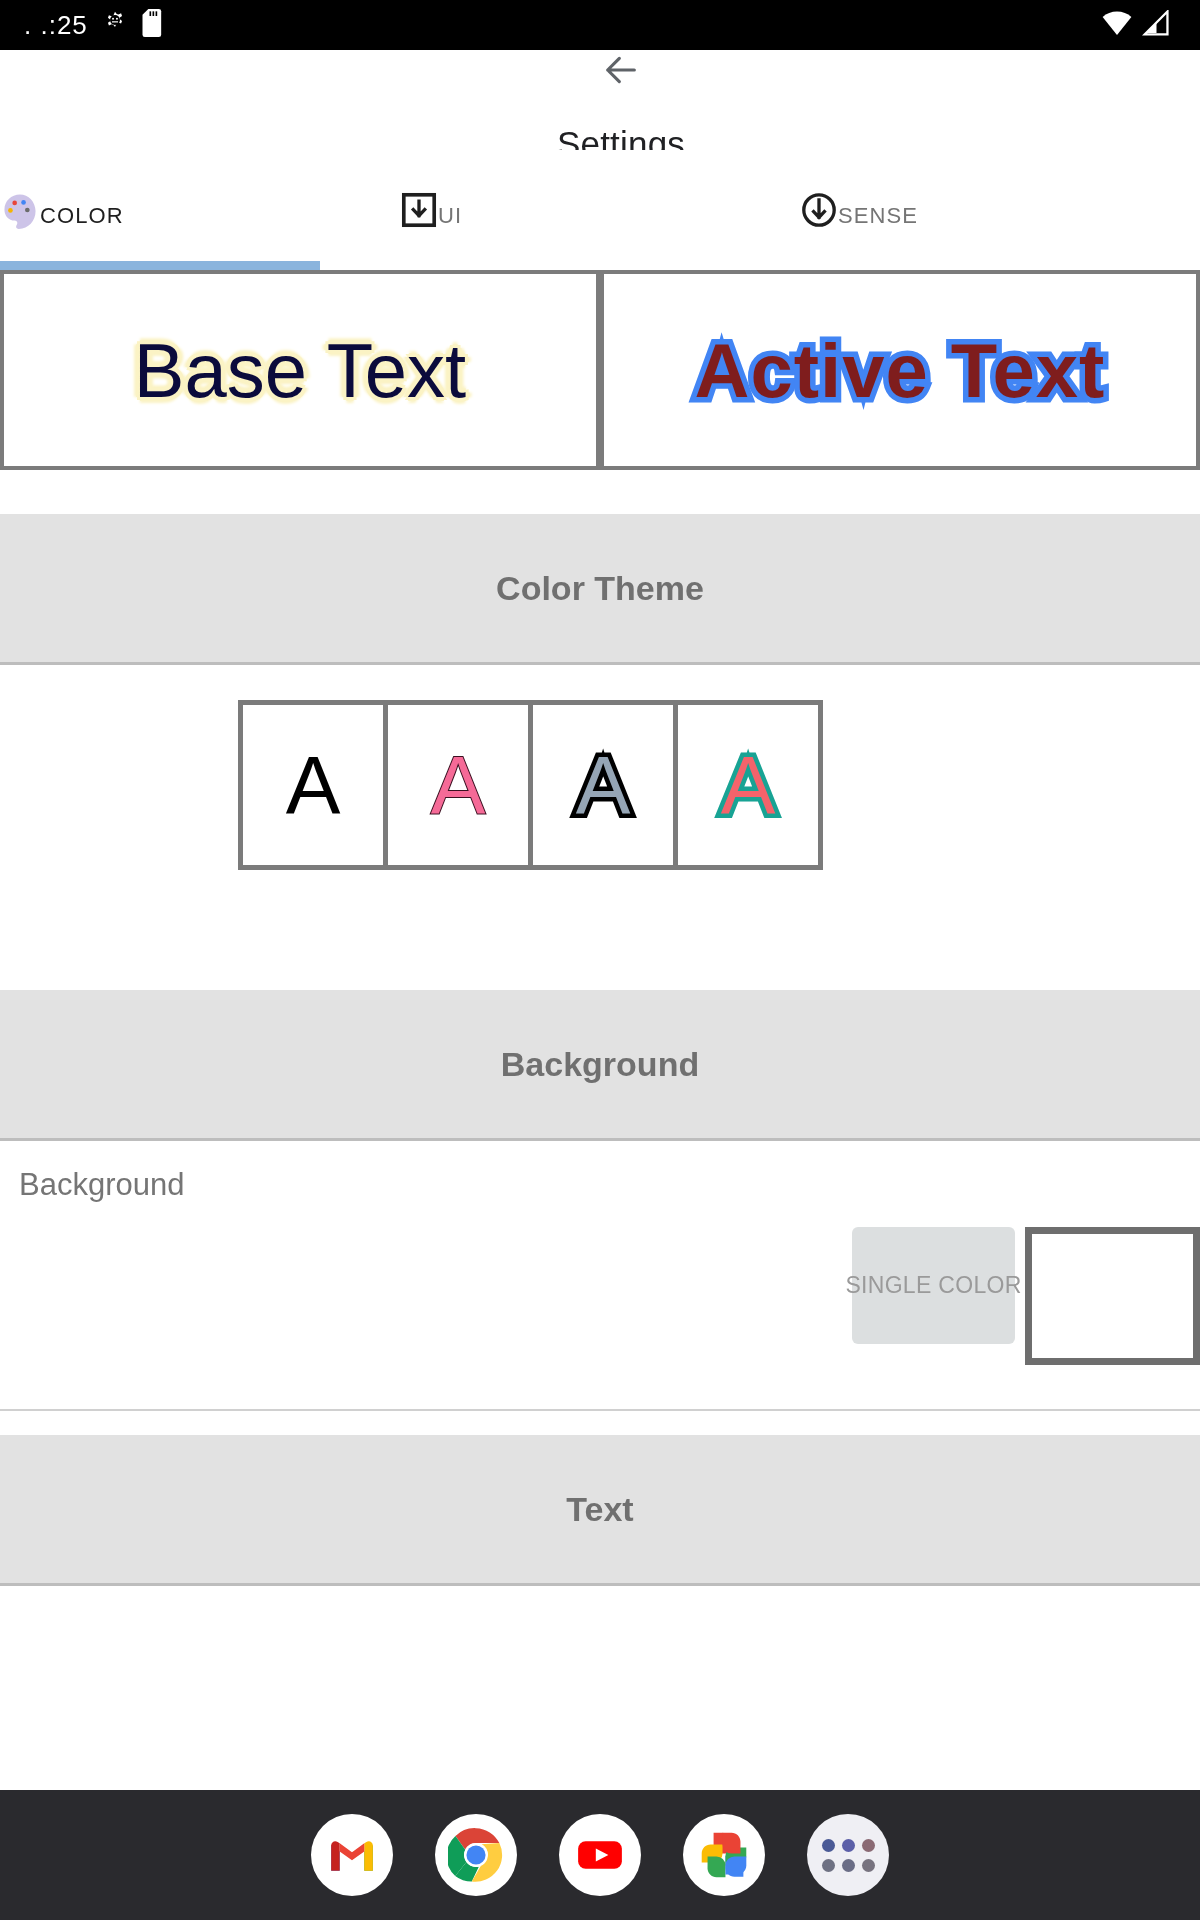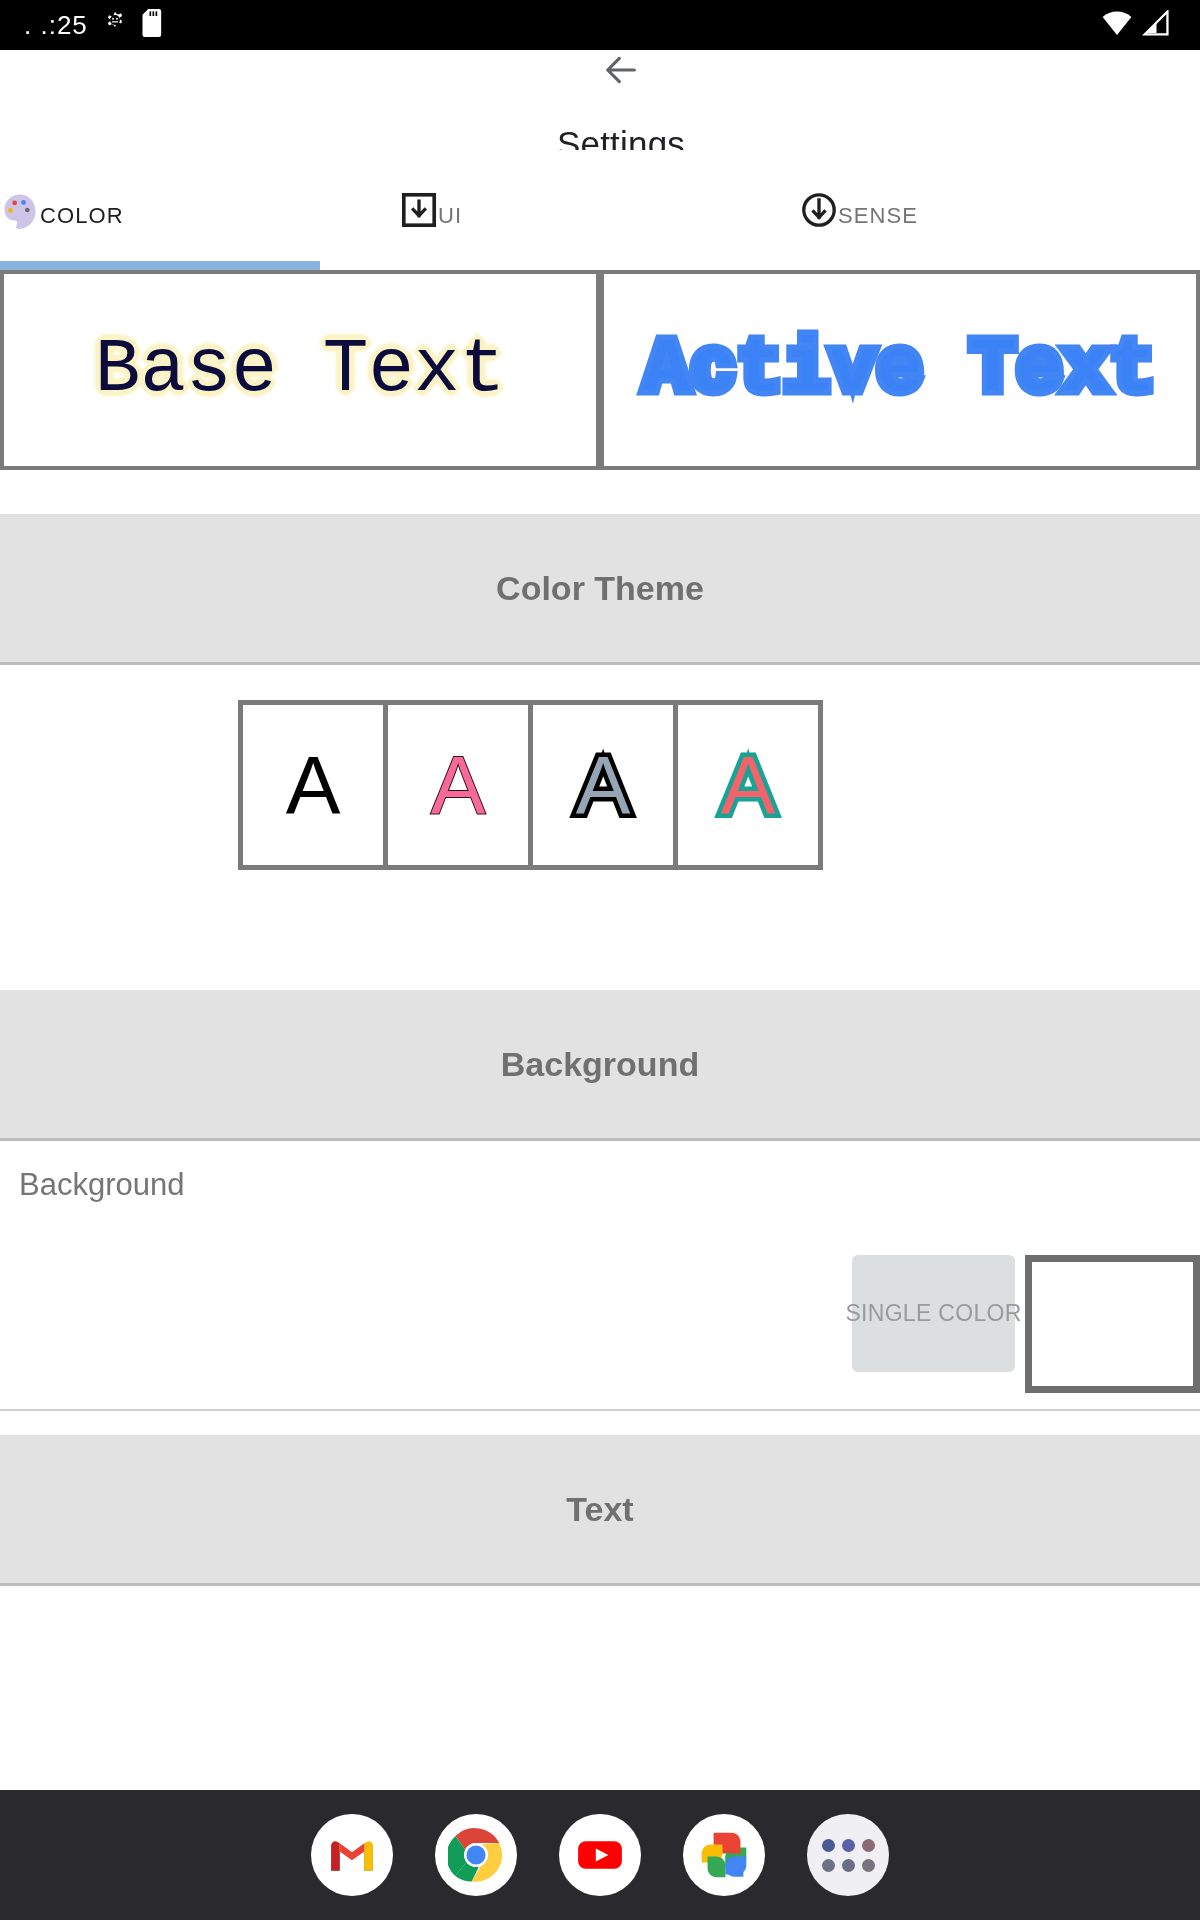--- a/index.html
+++ b/index.html
@@ -48,37 +48,36 @@
   .tab.active .tab-label{ color:#1f1f1f; }
   .tab-indicator{
     position:absolute; left:0; bottom:0; width:320px; height:9px;
     background:#8ab4dd;
   }
 
   
   .preview-row{
     display:flex; background:#7b7b7b; padding:4px 4px 4px 4px; gap:8px;
     height:200px;
-    font-family:Liberation Mono, monospace;
   }
   .preview-box{
     flex:1; background:#fff; display:flex; align-items:center; justify-content:center;
     overflow:hidden;
   }
   .base-text{
     font-size:76px; font-weight:400; color:#0b0b3c;
     text-shadow:
       0 0 1px #fbf3c5, 0 0 2px #fbf3c5,
       4px 0 0 #fbf3c5, -4px 0 0 #fbf3c5, 0 4px 0 #fbf3c5, 0 -4px 0 #fbf3c5,
       3px 3px 0 #fbf3c5, -3px 3px 0 #fbf3c5, 3px -3px 0 #fbf3c5, -3px -3px 0 #fbf3c5,
       6px 0 3px #fbf3c5, -6px 0 3px #fbf3c5, 0 6px 3px #fbf3c5, 0 -6px 3px #fbf3c5;
     white-space:nowrap;
   }
   .active-text{
-    font-size:76px; font-weight:700; color:#3b82f6;
+    font-size:76px; font-weight:700; color:#7f1d1d;
     -webkit-text-stroke:11px #4285f4;
     paint-order:stroke fill;
     white-space:nowrap;
     letter-spacing:1px;
   }
 
   .gap-white{ background:#fff; }
 
   
   .section-header{
@@ -114,21 +113,21 @@
   
   .setting-row{
     background:#fff; position:relative; height:268px;
   }
   .setting-label{
     position:absolute; left:19px; top:26px;
     font-size:31px; color:#757575;
   }
   .setting-controls{
     position:absolute; right:0; top:86px;
-    display:flex; align-items:flex-start;margin-top:28px;
+    display:flex; align-items:flex-start;
   }
   .single-color-btn{
     width:163px; height:117px; background:#dcdfe0; border-radius:6px;
     display:flex; align-items:center; justify-content:center;
     cursor:pointer; position:relative;
   }
   .single-color-btn span{
     font-size:23px; color:#9a9a9a; white-space:nowrap;
     letter-spacing:.3px;
   }

